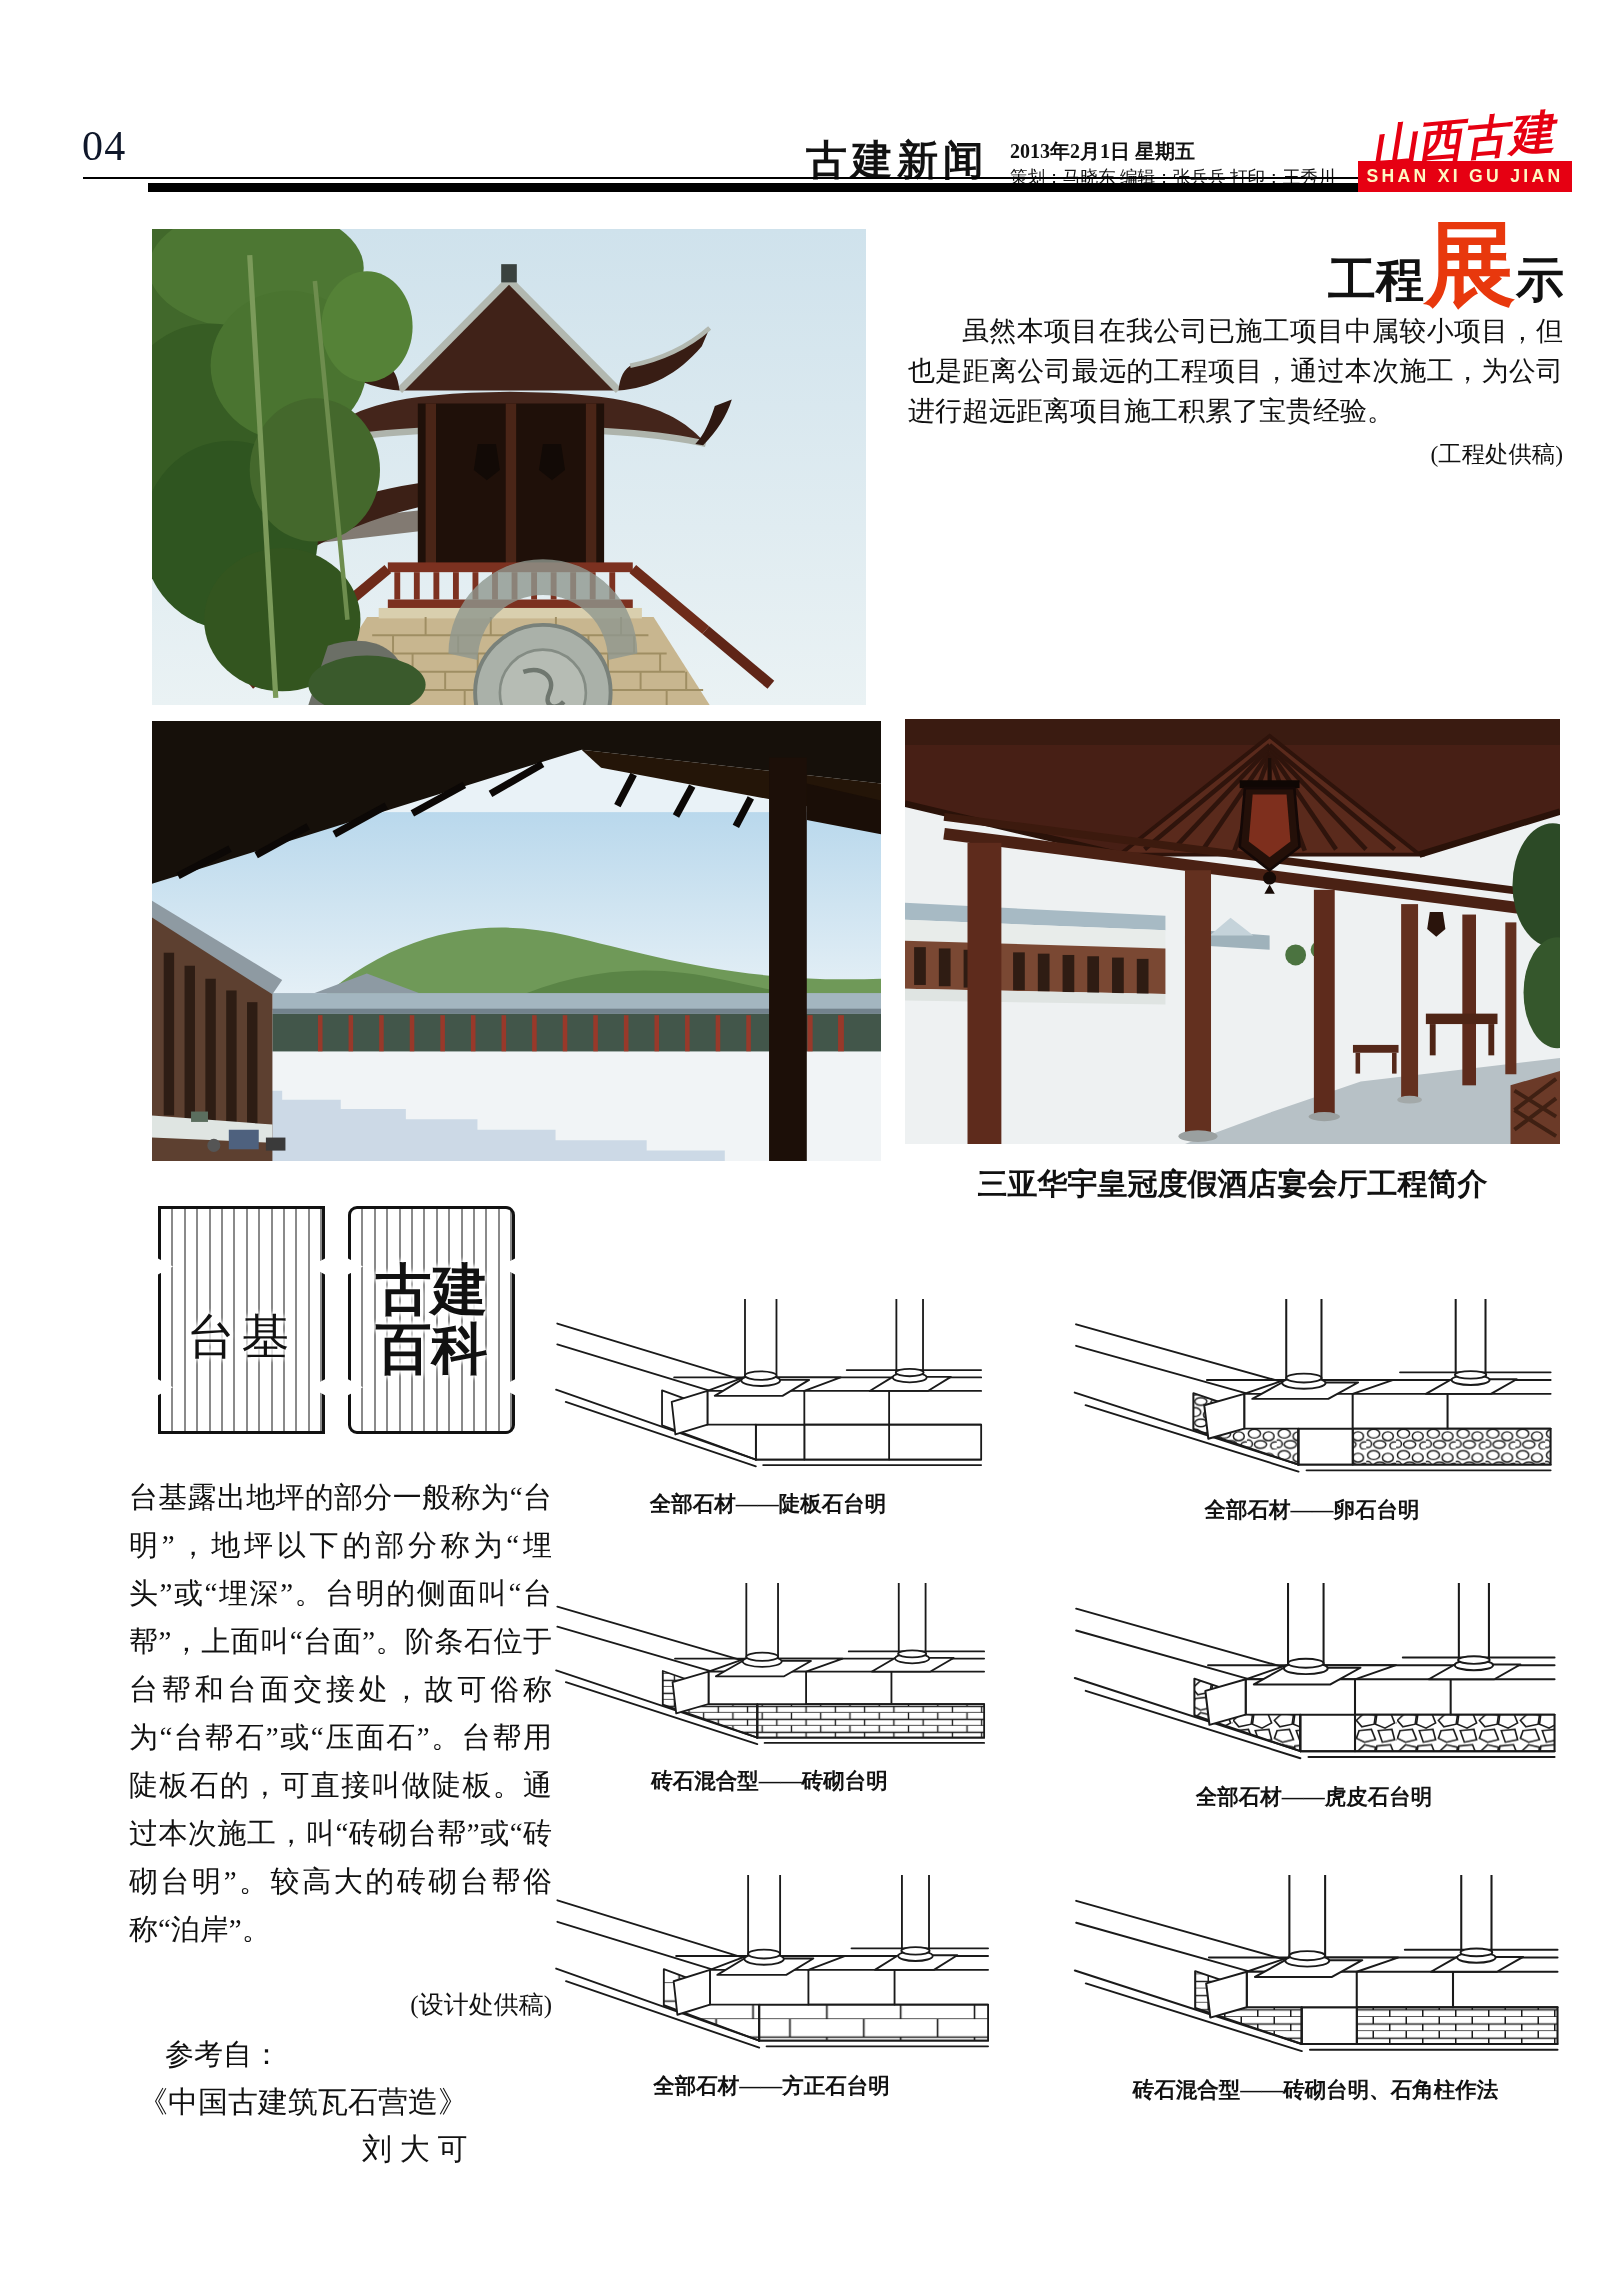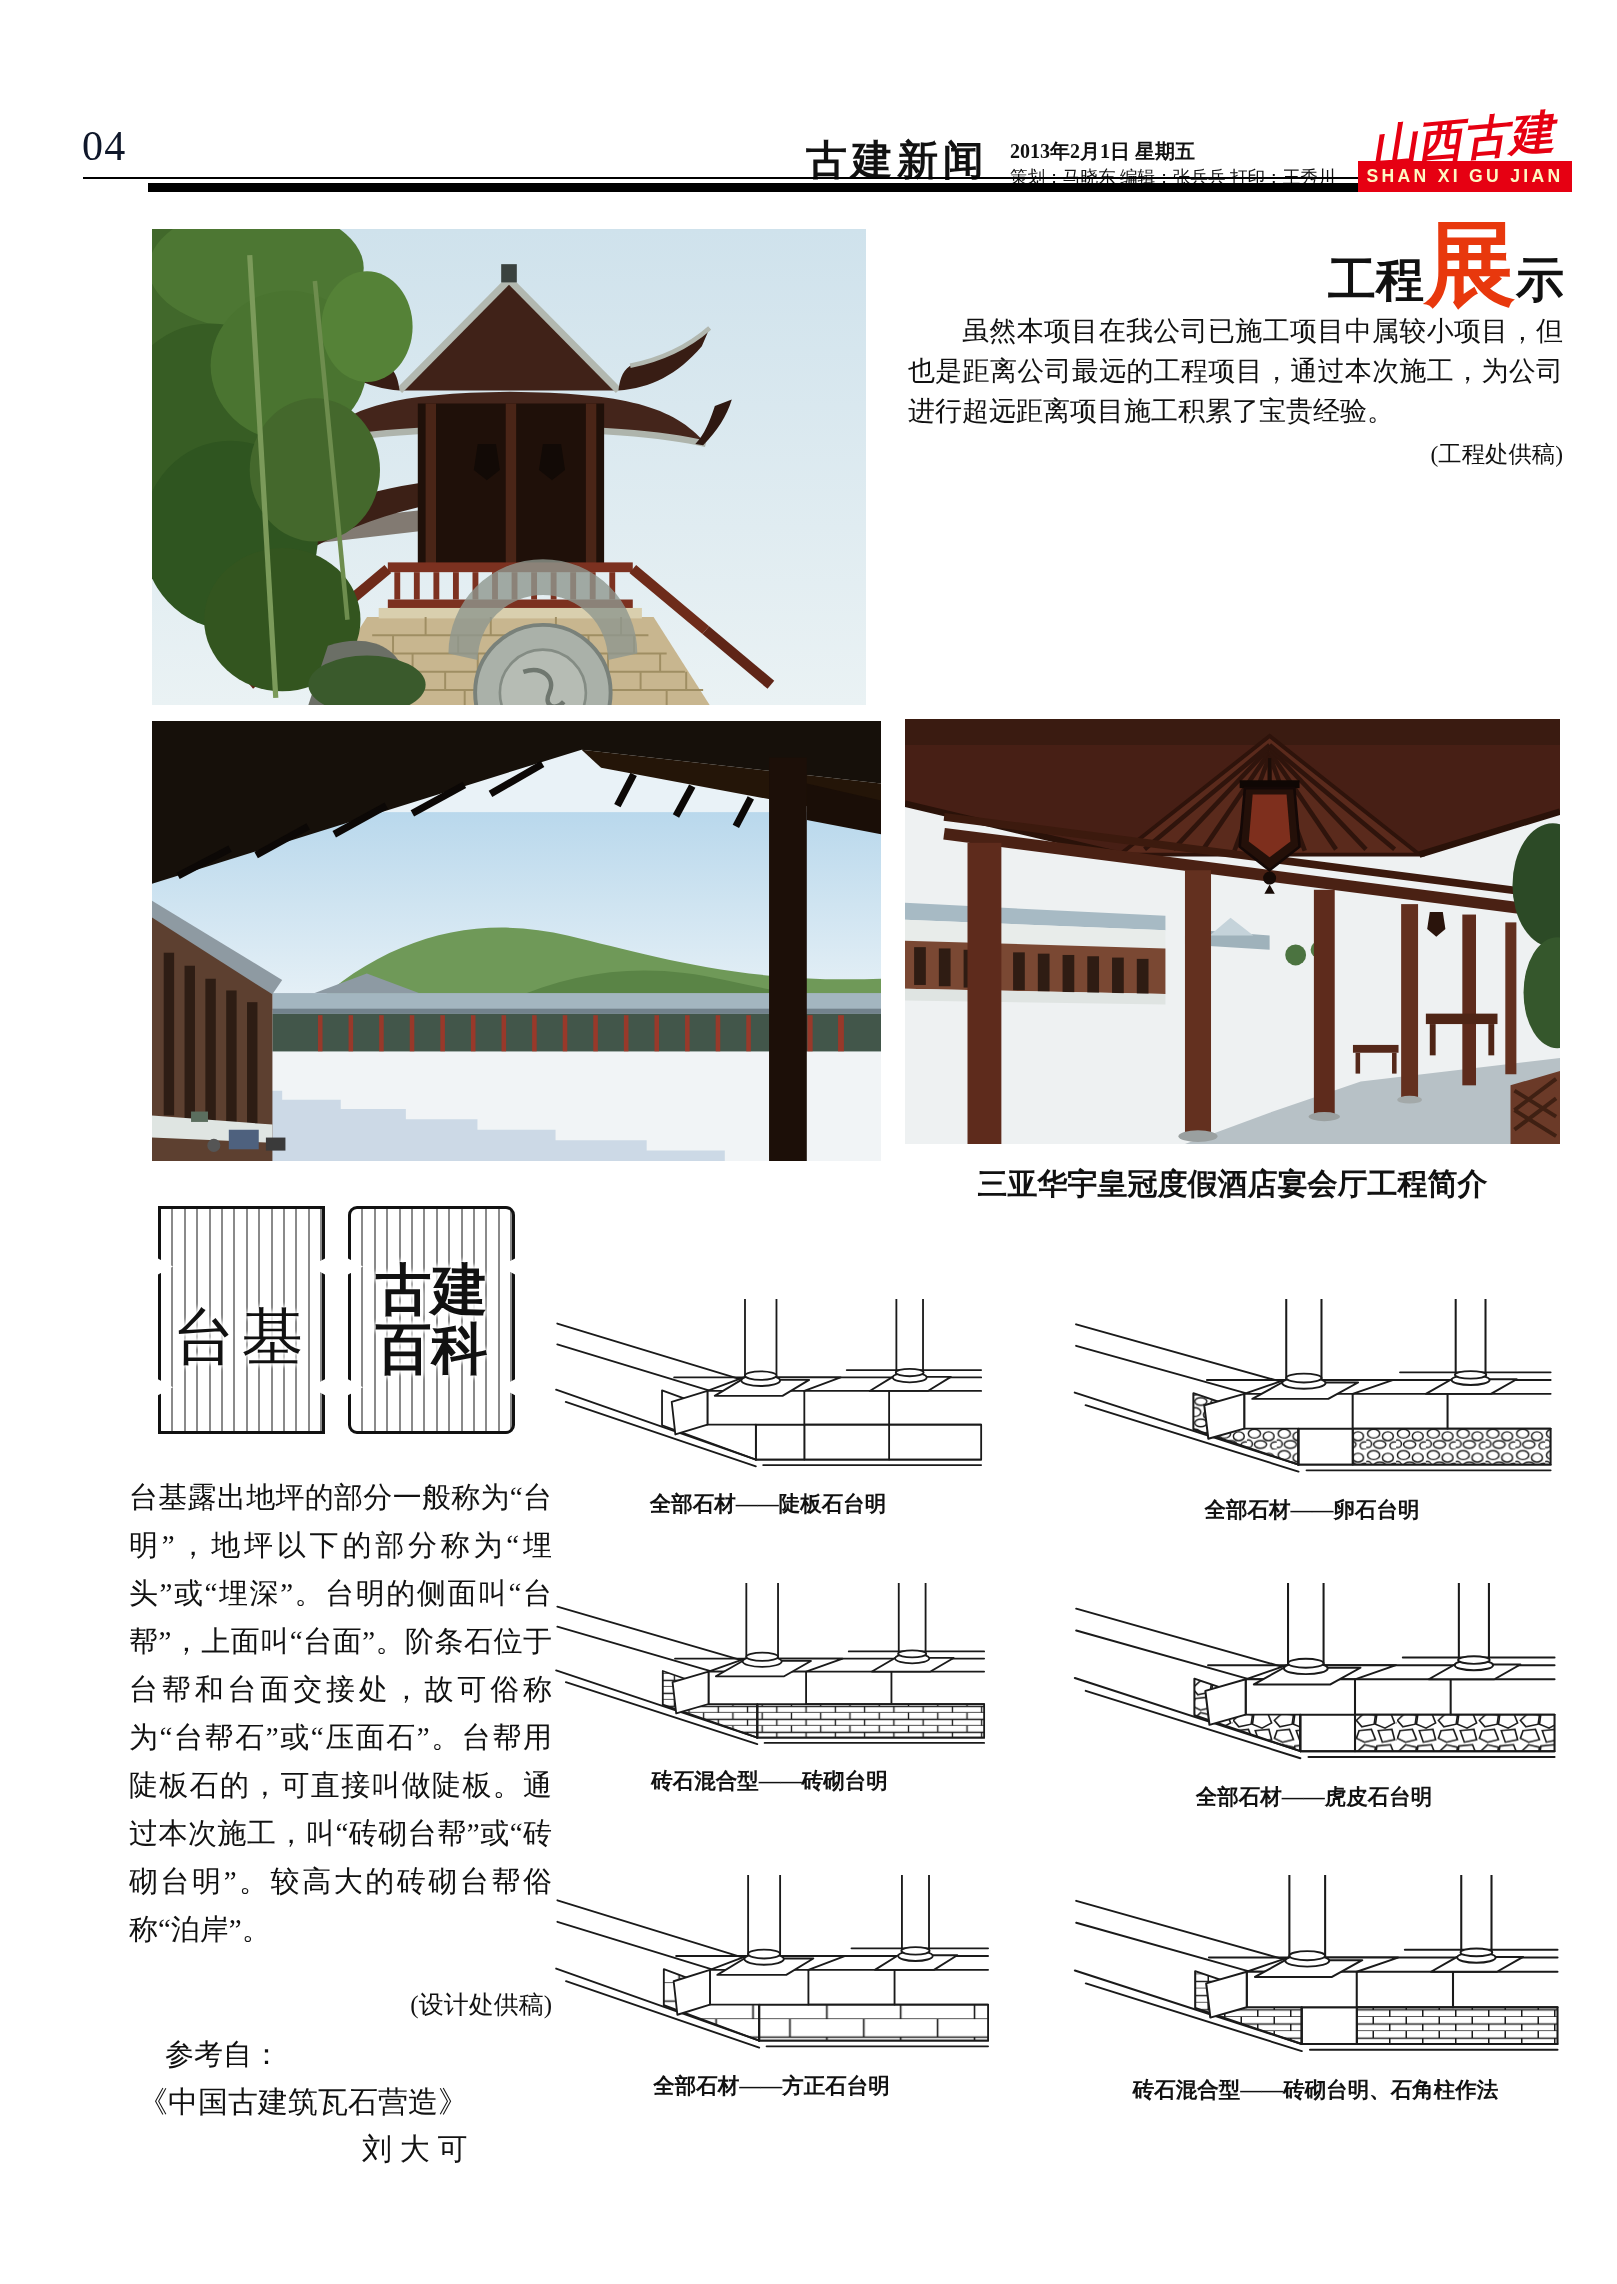--- a/index.html
+++ b/index.html
@@ -41,21 +41,21 @@
 
   
   .plaque{top:1206px;height:228px;width:167px;background:
           repeating-linear-gradient(90deg,#ffffff 0 10.4px,#8a8a8a 10.4px 12.4px);
           border:3.3px solid #111;box-sizing:border-box;
           clip-path:polygon(0 0,100% 0,100% 23%,91% 26.5%,100% 30%,100% 76%,91% 79.5%,100% 83%,100% 100%,
                             0 100%,0 83%,9% 79.5%,0 76%,0 30%,9% 26.5%,0 23%);
           display:flex;align-items:center;justify-content:center;}
   .plaque1{left:158px;}
   .plaque2{left:348px;border-radius:9px;}
-  .plaque-topic{font-size:62px;letter-spacing:6.5px;
+  .plaque-topic{font-size:48px;letter-spacing:6.5px;
         text-shadow:0 0 5.2px #fff,0 0 5.2px #fff,0 0 6.5px #fff,0 0 7.8px #fff;margin-top:33px;}
   .plaque-title{font-family:"Liberation Sans","DejaVu Sans",sans-serif;font-weight:900;font-size:56px;line-height:1.05;
         text-align:center;text-shadow:0 0 5.2px #fff,0 0 5.2px #fff,0 0 6.5px #fff,0 0 7.8px #fff;}
 
   
   .ency-body{left:129px;top:1473px;width:423px;font-size:29px;line-height:48px;text-align:justify;}
   .ency-byline{left:129px;top:1988px;width:423px;text-align:right;font-size:25px;}
   .ref-label{left:165px;top:2035px;font-size:29px;}
   .ref-book{left:138px;top:2082px;font-size:30px;white-space:nowrap;}
   .ref-author{left:362px;top:2129px;font-size:30px;letter-spacing:7.8px;}

